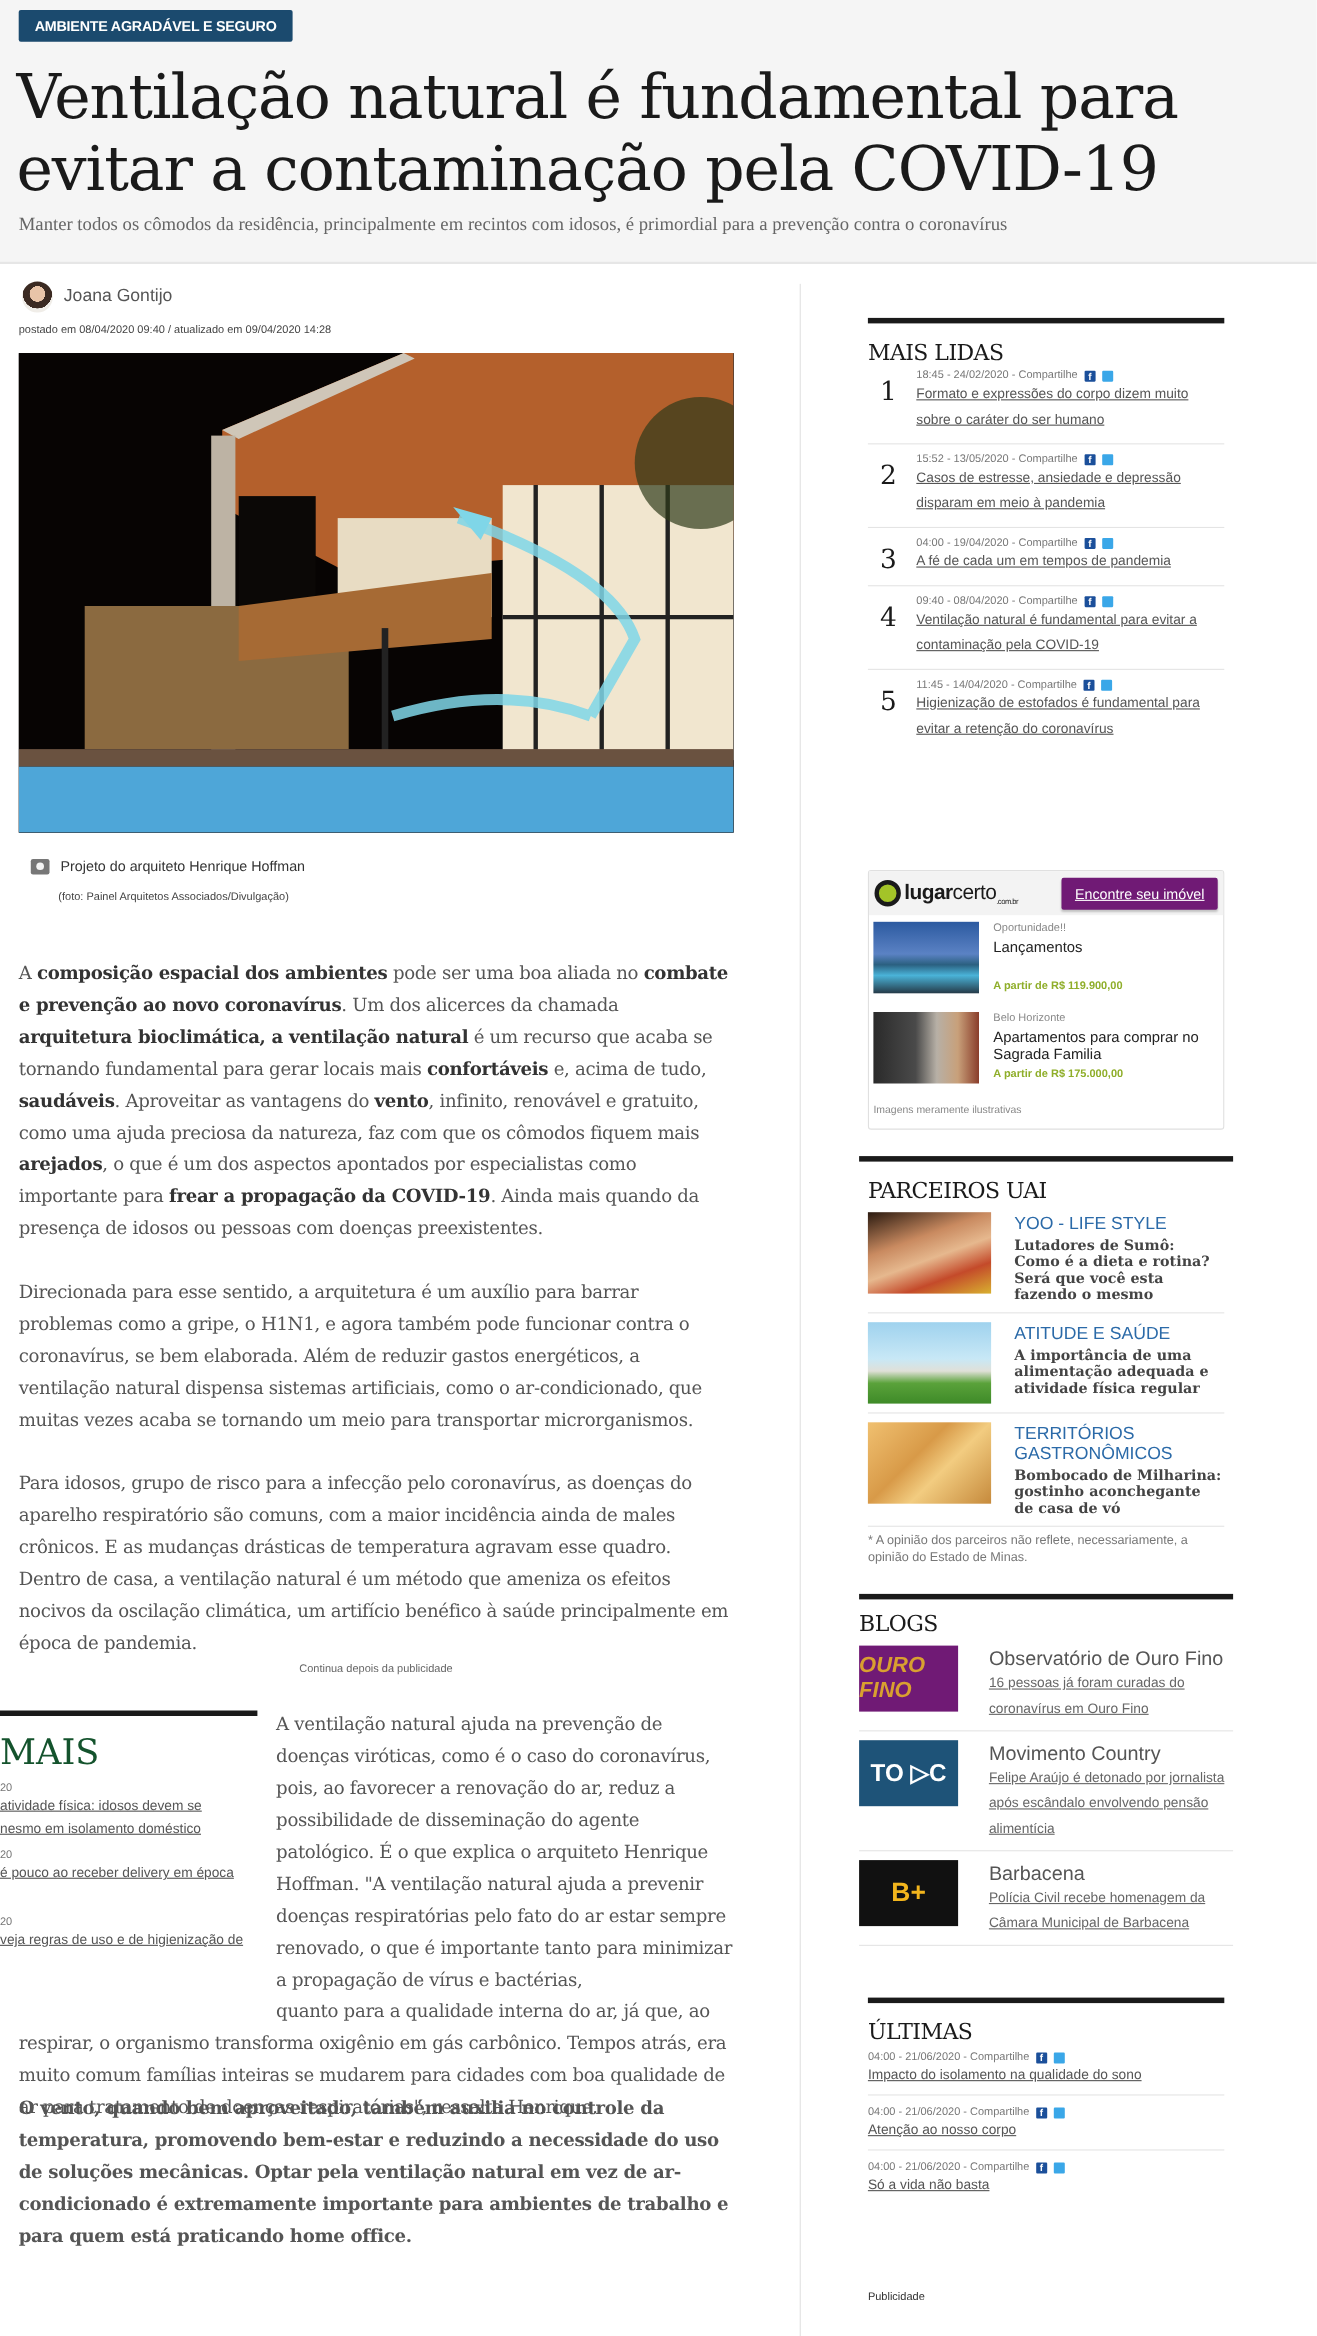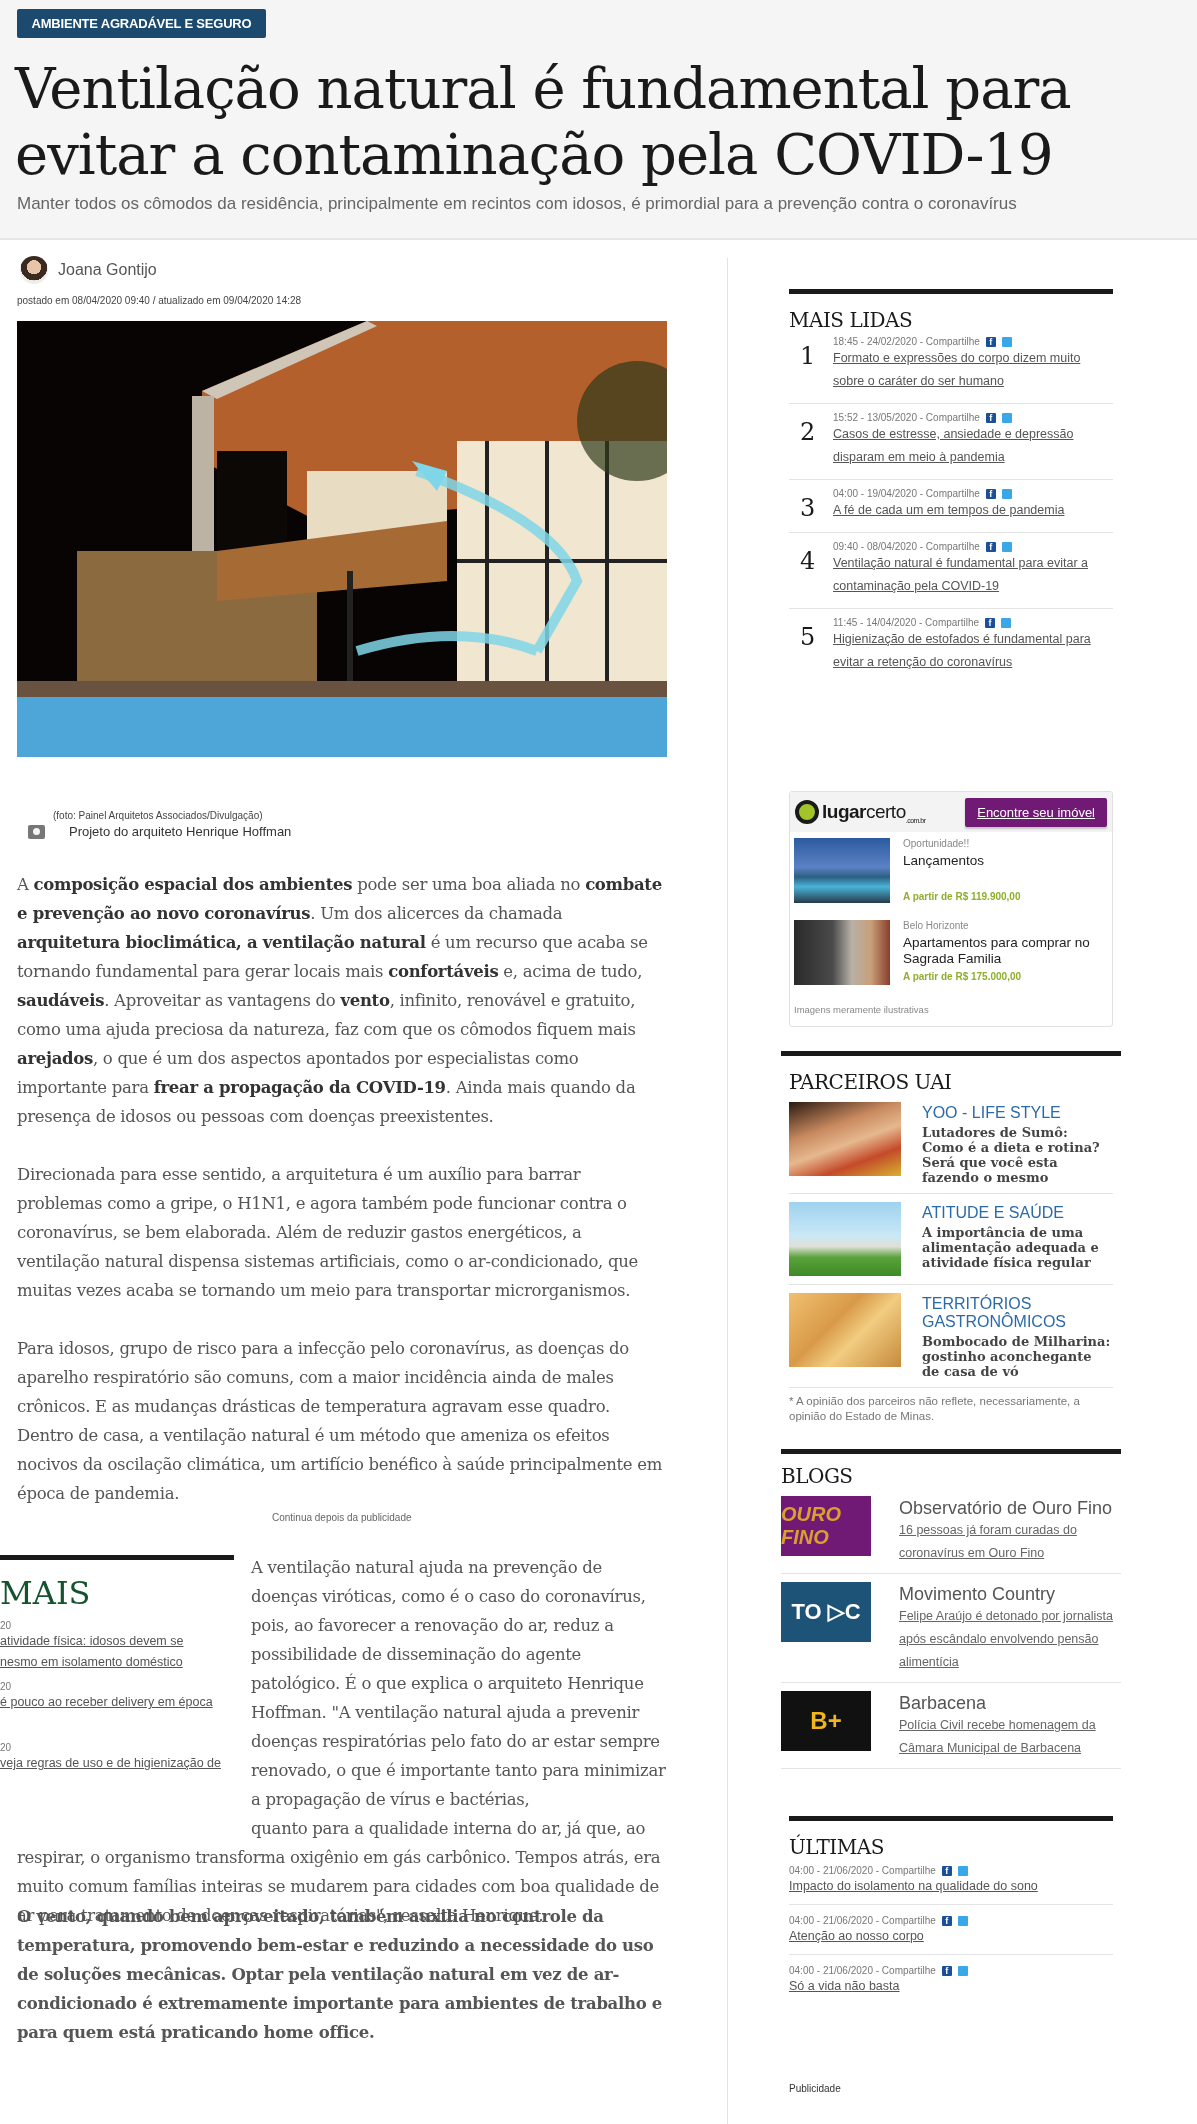--- a/index.html
+++ b/index.html
@@ -3,30 +3,30 @@
 <meta charset="utf-8">
 <style>
   * { box-sizing: border-box; margin: 0; padding: 0; }
   body { width: 1197px; height: 2124px; background: #ffffff; font-family: "Liberation Sans", sans-serif; color: #333; position: relative; overflow: hidden; }
   a { color: inherit; }
 
   
   .hero { position: absolute; left: 0; top: 0; width: 1197px; height: 240px; background: #f5f5f5; border-bottom: 2px solid #e6e6e6; }
   .kicker { position: absolute; left: 17px; top: 9px; width: 249px; height: 29px; background: #1b4a6e; color: #fff; font-size: 13px; font-weight: bold; text-transform: uppercase; display: flex; align-items: center; justify-content: center; border-radius: 2px; letter-spacing: -0.2px; }
   .headline { position: absolute; left: 15px; top: 56px; width: 1150px; font-family: "DejaVu Serif", serif; font-size: 56px; line-height: 66px; color: #1a1a1a; font-weight: normal; letter-spacing: -1px; }
-  .subhead { position: absolute; left: 17px; top: 194px; font-size: 17px; color: #666; }
+  .subhead { position: absolute; left: 17px; top: 194px; font-size: 17px; color: #666; font-family: Liberation Serif, serif; }
 
   
   .col-divider { position: absolute; left: 727px; top: 258px; width: 1px; height: 1866px; background: #e2e2e2; }
   .author { position: absolute; left: 20px; top: 256px; display: flex; align-items: center; gap: 10px; }
   .avatar { width: 28px; height: 28px; border-radius: 50%; background: radial-gradient(circle at 50% 40%, #e8c4a8 0 32%, #3b2a22 33% 60%, #f0ede8 61%); }
   .author-name { font-size: 16px; color: #555; }
   .dateline { position: absolute; left: 17px; top: 295px; font-size: 10px; color: #444; }
   .main-photo { position: absolute; left: 17px; top: 321px; width: 650px; height: 436px; overflow: hidden; background: #0a0604; }
-  .caption { position: absolute; left: 28px; top: 824px; display: flex; align-items: center; gap: 24px; font-size: 13px; color: #333; }
+  .caption { position: absolute; left: 28px; top: 780px; display: flex; align-items: center; gap: 10px; font-size: 13px; color: #333; }
   .camera { width: 17px; height: 14px; background: #777; border-radius: 2px; position: relative; }
   .camera::after { content: ""; position: absolute; left: 5px; top: 3px; width: 7px; height: 7px; border-radius: 50%; background: #f5f5f5; }
   .credit { position: absolute; left: 53px; top: 810px; font-size: 10px; color: #444; }
 
   .body-text { font-family: "DejaVu Serif", serif; font-size: 16.5px; line-height: 29px; color: #555; letter-spacing: -0.3px; }
   .body-text b { color: #333; }
   .p1 { position: absolute; left: 17px; top: 870px; width: 650px; }
   .p2 { position: absolute; left: 17px; top: 1160px; width: 650px; }
   .p3 { position: absolute; left: 17px; top: 1334px; width: 650px; }
   .ad-note { position: absolute; left: 272px; top: 1512px; font-size: 10px; color: #666; }

